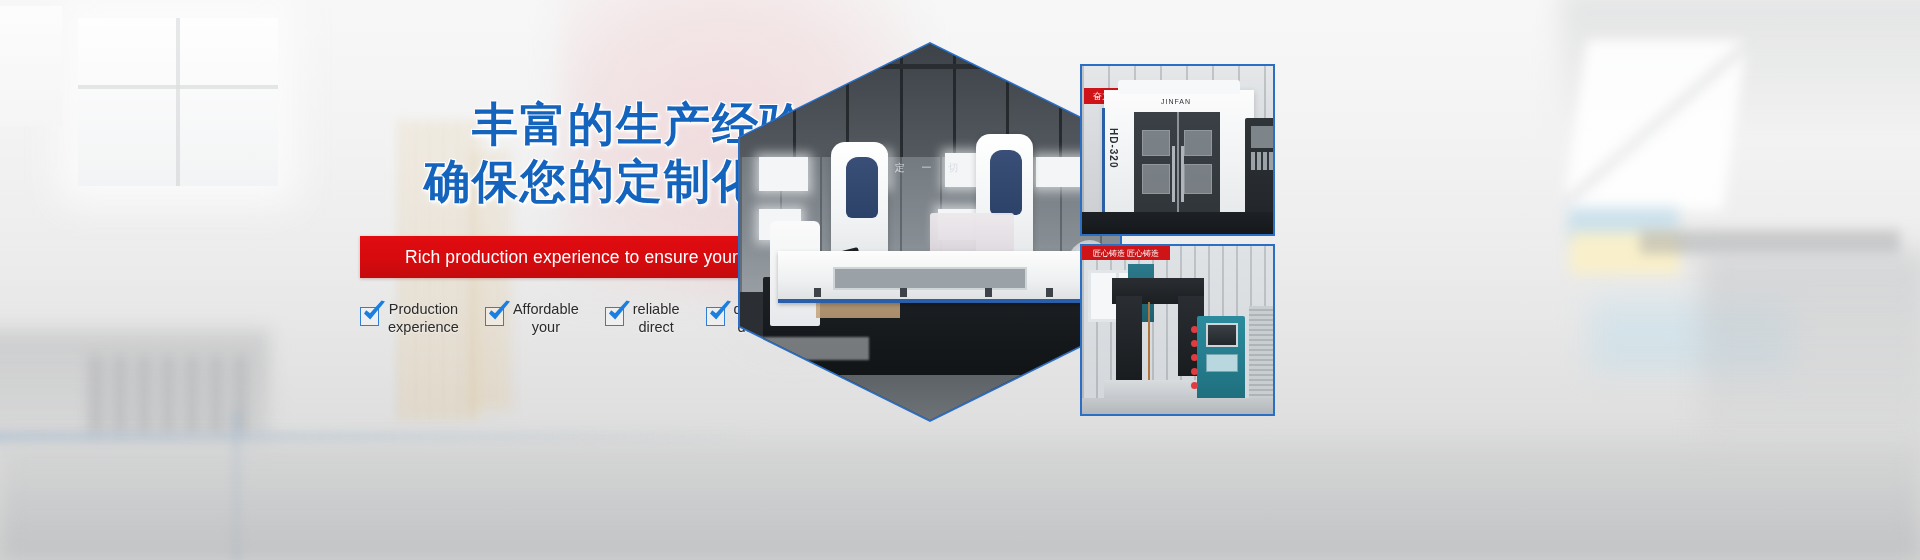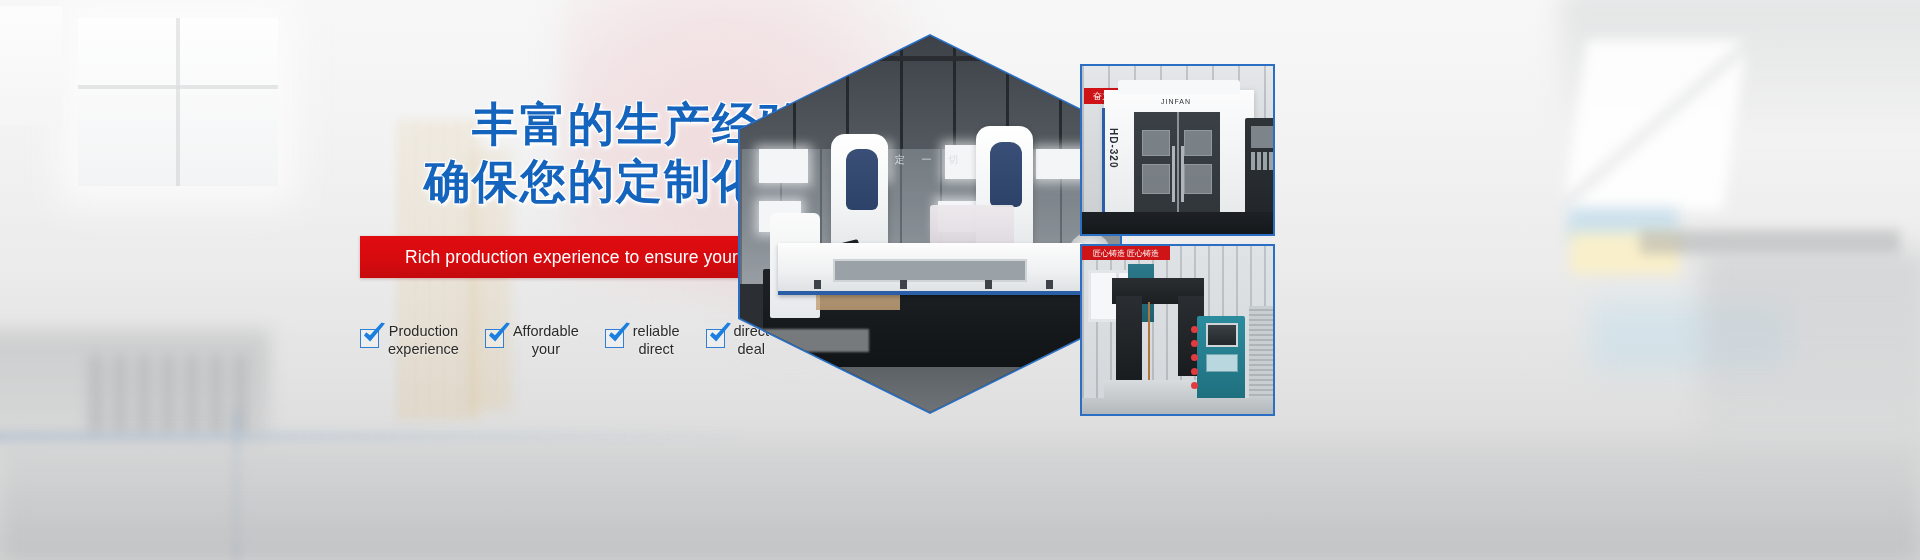--- a/index.html
+++ b/index.html
@@ -171,21 +171,21 @@
   }
   .ribbon-text{
     color:#ffffff;
     font-size:17.5px;
     letter-spacing:.1px;
     padding-left:45px;
     white-space:nowrap;
   }
 
   .features{
-    position:absolute; left:0px; top:227px;
+    position:absolute; left:0px; top:205px;
     width:625px;
     display:flex; align-items:center;
   }
   .feature{
     display:flex; align-items:flex-start;
     margin-right:26px;
   }
   .feature:last-child{ margin-right:0; }
 
   .cbox{
@@ -204,21 +204,21 @@
     line-height:1.22;
     color:#2a2a2a;
     text-align:center;
     white-space:nowrap;
     text-shadow:0 1px 2px rgba(255,255,255,.75);
   }
   .flabel span{ display:block; }
 
   
   .hexwrap{
-    position:absolute; left:738px; top:34px;
+    position:absolute; left:738px; top:42px;
     width:384px; height:380px;
   }
   .hexborder{
     position:absolute; inset:0;
     background:#2a6fc4;
     clip-path:polygon(50% 0%,100% 25%,100% 75%,50% 100%,0% 75%,0% 25%);
   }
   .hexphoto{
     position:absolute; inset:2px;
     clip-path:polygon(50% 0%,100% 25%,100% 75%,50% 100%,0% 75%,0% 25%);

